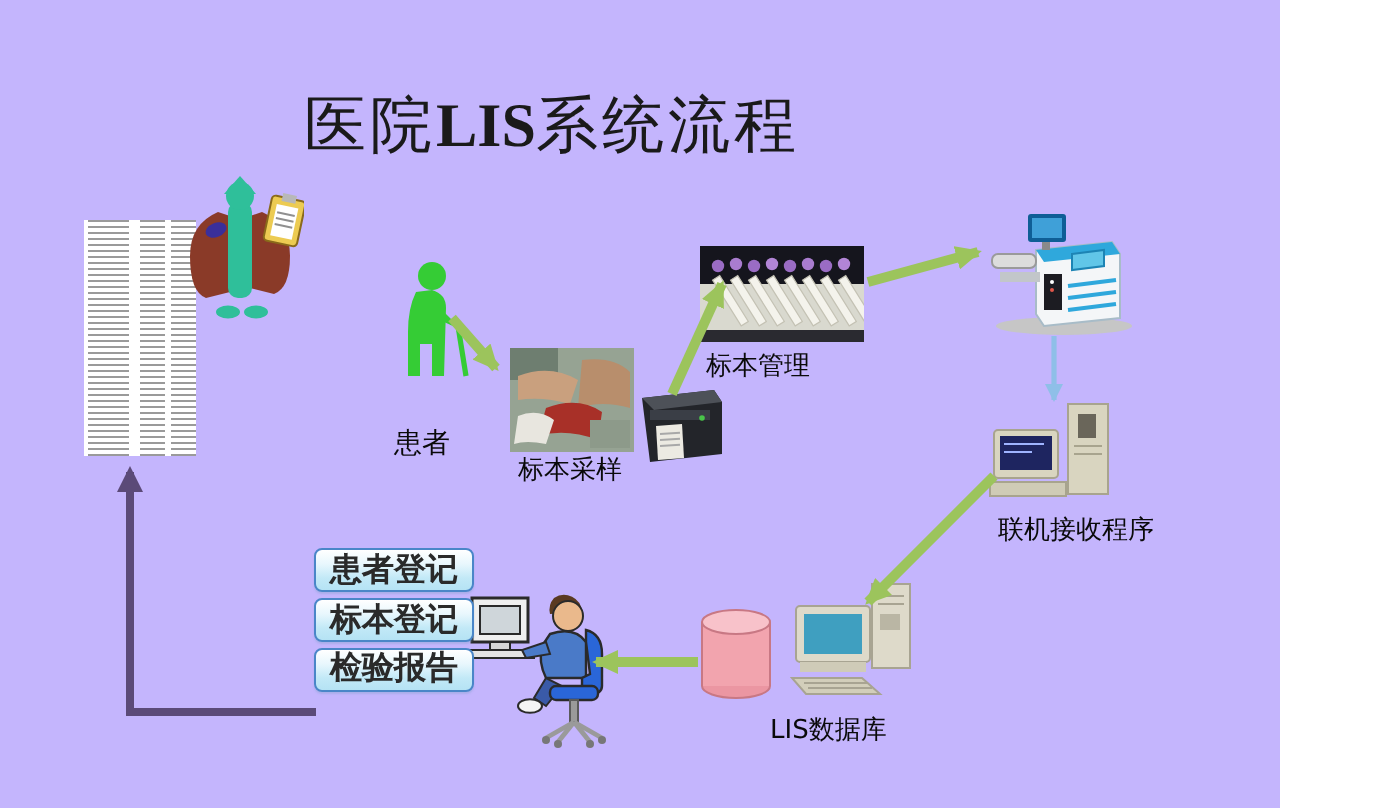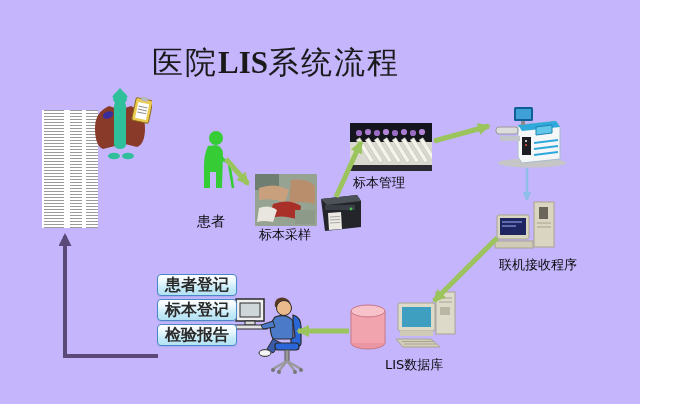--- a/index.html
+++ b/index.html
@@ -29,21 +29,21 @@
   #label-receiver{left:489px;top:256px;margin-left:10px;}
   #label-database{left:385px;top:356px;}
   
   .step-box{
     left:157px;width:78px;height:20px;border:1px solid #4a86c8;border-radius:4px;
     background:linear-gradient(to bottom,#ffffff 0%,#e8f7fd 35%,#c2e9f7 70%,#b5e3f4 100%);
     box-shadow:0 1px 1px rgba(120,160,200,.35);
     display:flex;align-items:center;justify-content:center;
     font-size:16px;font-weight:600;color:#2a2a2a;white-space:nowrap;
   }
-  #box-0{top:274px;} #box-1{top:299px;} #box-2{top:324px;} #box-3{top:349px;} #box-4{top:374px;}
+  #box-0{top:274px;} #box-1{top:299px;} #box-2{top:324px;align-items:flex-end;} #box-3{top:349px;} #box-4{top:374px;}
   svg{display:block;}
   #arrows{left:0;top:0;pointer-events:none;}
 </style>
 </head>
 <body>
 
 <div id="canvas">
 
   <div id="title" class="abs">
     <span>医院</span><span class="bold">LIS</span><span>系统流程</span>

